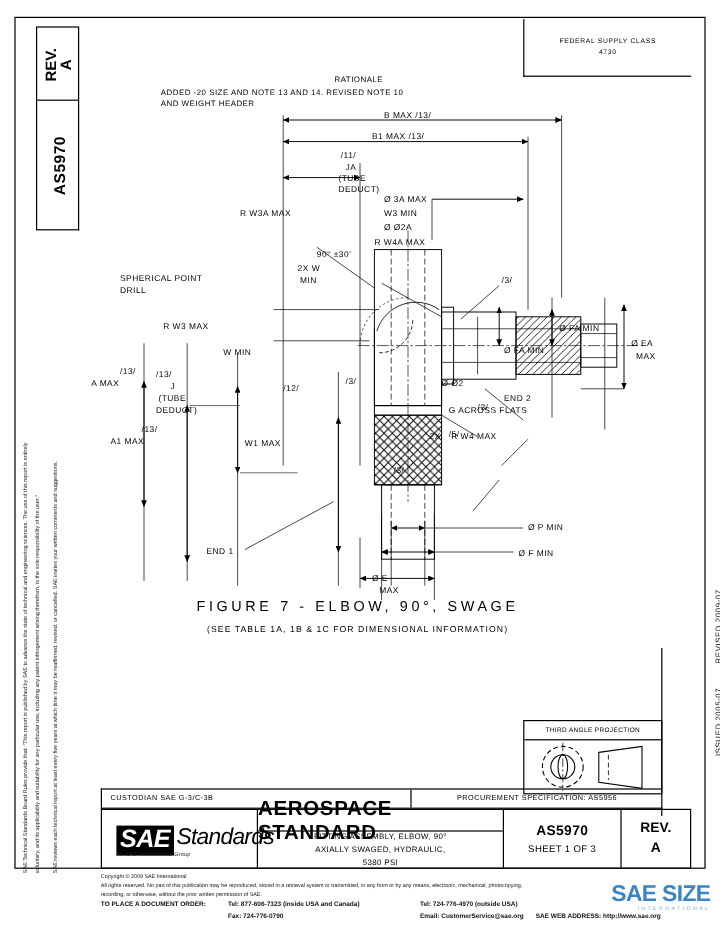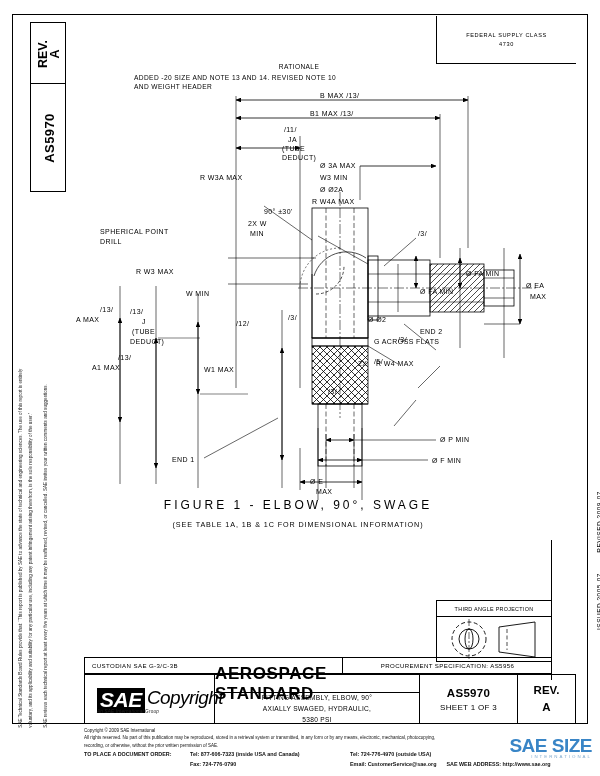--- a/index.html
+++ b/index.html
@@ -335,21 +335,21 @@
       <text x="104" y="374">END 1</text>
       <text x="372" y="354">Ø P MIN</text>
       <text x="364" y="375">Ø F MIN</text>
       <text x="242" y="396">Ø E</text>
       <text x="248" y="406">MAX</text>
     </g>
   </svg>
   </div>
 
   <div class="fig">
-    <div class="main">FIGURE 1 - ELBOW, 90°, SWAGE</div>
+    <div class="main">FIGURE 7 - ELBOW, 90°, SWAGE</div>
     <div class="sub">(SEE TABLE 1A, 1B &amp; 1C FOR DIMENSIONAL INFORMATION)</div>
   </div>
 
   <div class="tap">
     <div class="hd">THIRD ANGLE PROJECTION</div>
     <svg width="114" height="45">
       <g fill="none" stroke="#000" stroke-width=".9">
         <circle cx="32" cy="22" r="17" stroke-dasharray="4,2.5"></circle>
         <circle cx="32" cy="22" r="10"></circle>
         <ellipse cx="32" cy="22" rx="4" ry="10"></ellipse>
@@ -361,21 +361,21 @@
   </div>
 
   <div class="custrow">
     <div class="c1">CUSTODIAN  SAE G-3/C-3B</div>
     <div class="c2">PROCUREMENT SPECIFICATION: AS5956</div>
   </div>
 
   <div class="title">
     <div class="logo">
       <span class="sae">SAE</span>
-      <span class="aero">Copyright</span>
+      <span class="aero">Standards</span>
       <span class="intl">An SAE International Group</span>
     </div>
     <div class="mid">
       <div class="as">AEROSPACE STANDARD</div>
       <div class="desc">
         <div>FITTING ASSEMBLY, ELBOW, 90°</div>
         <div>AXIALLY SWAGED, HYDRAULIC,</div>
         <div>5380 PSI</div>
       </div>
     </div>

